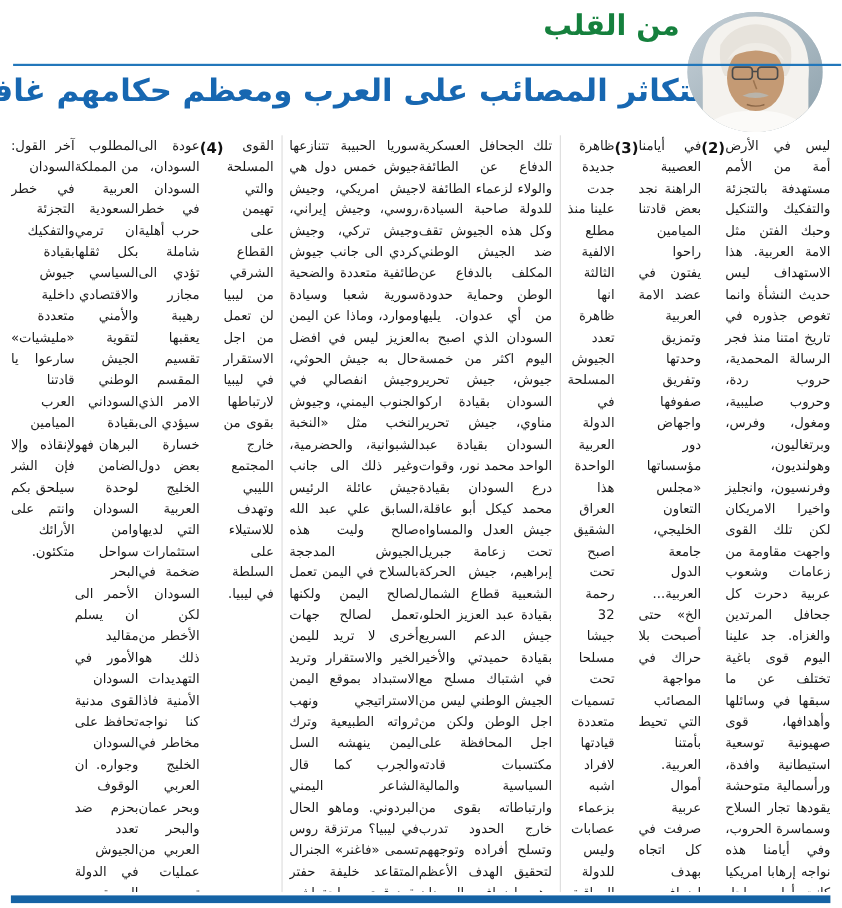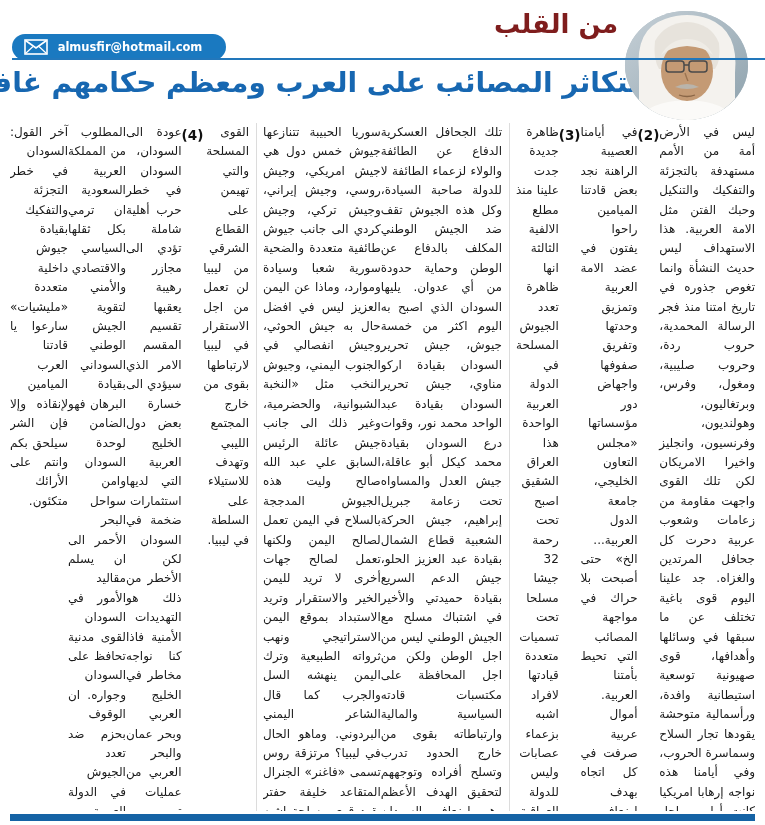--- a/index.html
+++ b/index.html
@@ -10,21 +10,21 @@
   
   .email-bar{
     position:absolute;left:12px;top:34px;width:214px;height:26px;
     background:#1a79c0;border-radius:13px;display:flex;align-items:center;
     direction:ltr;color:#fff;z-index:2;
   }
   .email-bar .env{margin-left:12px;flex:0 0 auto;display:flex;}
   .email-bar .addr{flex:1;text-align:center;font-size:11.5px;font-weight:bold;
     font-family:"DejaVu Sans",sans-serif;padding-right:14px;}
   .header-rule{position:absolute;top:58px;left:12px;right:0;height:2px;background:#2277bb;z-index:3;}
-  .kicker{position:absolute;top:10px;right:147px;margin:0;color:#7f1d1d;
+  .kicker{position:absolute;top:10px;right:147px;margin:0;color:#15803d;
     font-size:26px;font-weight:bold;line-height:1.1;z-index:2;}
   .photo{
     position:absolute;top:11px;right:17px;width:123px;height:109px;border-radius:50%;
     overflow:hidden;z-index:2;background:#aebcc5;
   }
   .photo svg{display:block;width:100%;height:100%;}
   .title{
     position:absolute;top:66px;right:126px;left:25px;margin:0;
     color:#1767b1;font-size:28px;font-weight:bold;text-align:right;
     letter-spacing:0;line-height:1.2;white-space:nowrap;z-index:1;
@@ -44,30 +44,20 @@
     text-align:center;font-weight:bold;font-size:13.5px;color:#111;
     margin:3px 0;direction:ltr;
   }
   .bottom-bar{position:absolute;bottom:4px;left:10px;right:10px;height:7px;background:#1563a5;}
 </style>
 </head>
 <body>
 
 <div class="page">
 
-  <div class="email-bar">
-    <span class="env">
-      <svg width="24" height="16" viewBox="0 0 24 16">
-        <rect x="1" y="1" width="22" height="14" fill="none" stroke="#ffffff" stroke-width="1.6"></rect>
-        <path d="M1.5,1.5 L12,9 L22.5,1.5" fill="none" stroke="#ffffff" stroke-width="1.6"></path>
-        <path d="M1.5,14.5 L9,7.5 M22.5,14.5 L15,7.5" fill="none" stroke="#ffffff" stroke-width="1.2"></path>
-      </svg>
-    </span>
-    <span class="addr">almusfir@hotmail.com</span>
-  </div>
 
   <div class="header-rule"></div>
 
   <div class="kicker">من القلب</div>
 
   <div class="photo">
     <svg viewBox="0 0 123 109">
       <defs>
         <linearGradient id="bgph" x1="0" y1="0" x2="1" y2="1">
           <stop offset="0" stop-color="#c6d0d7"></stop>

